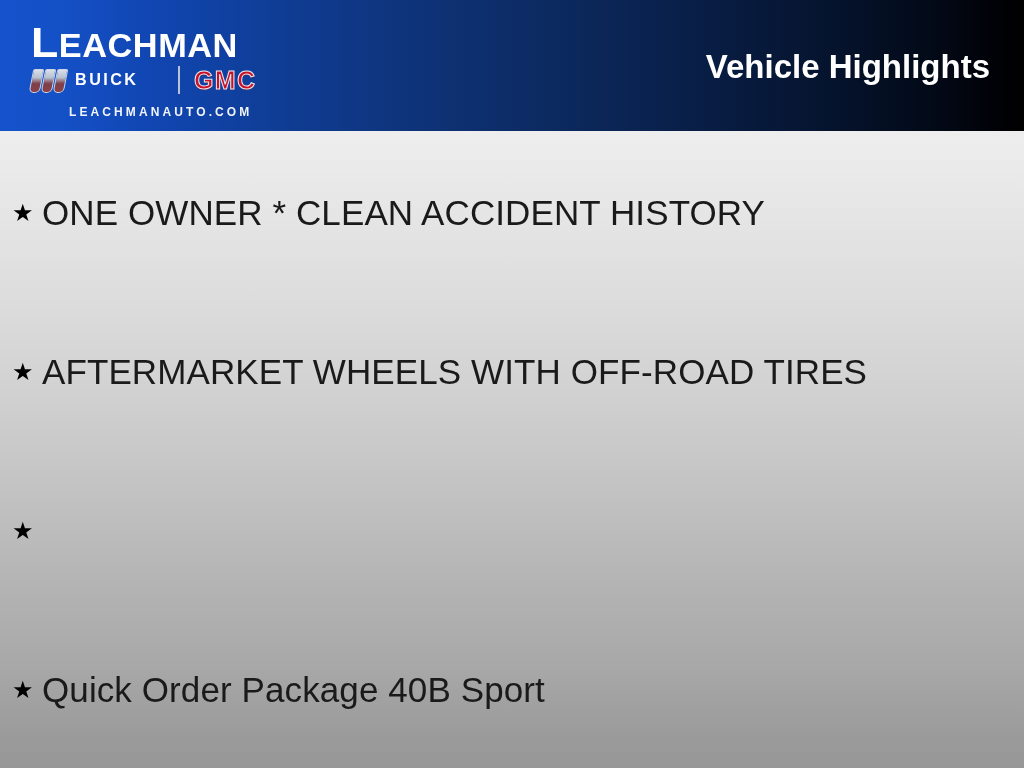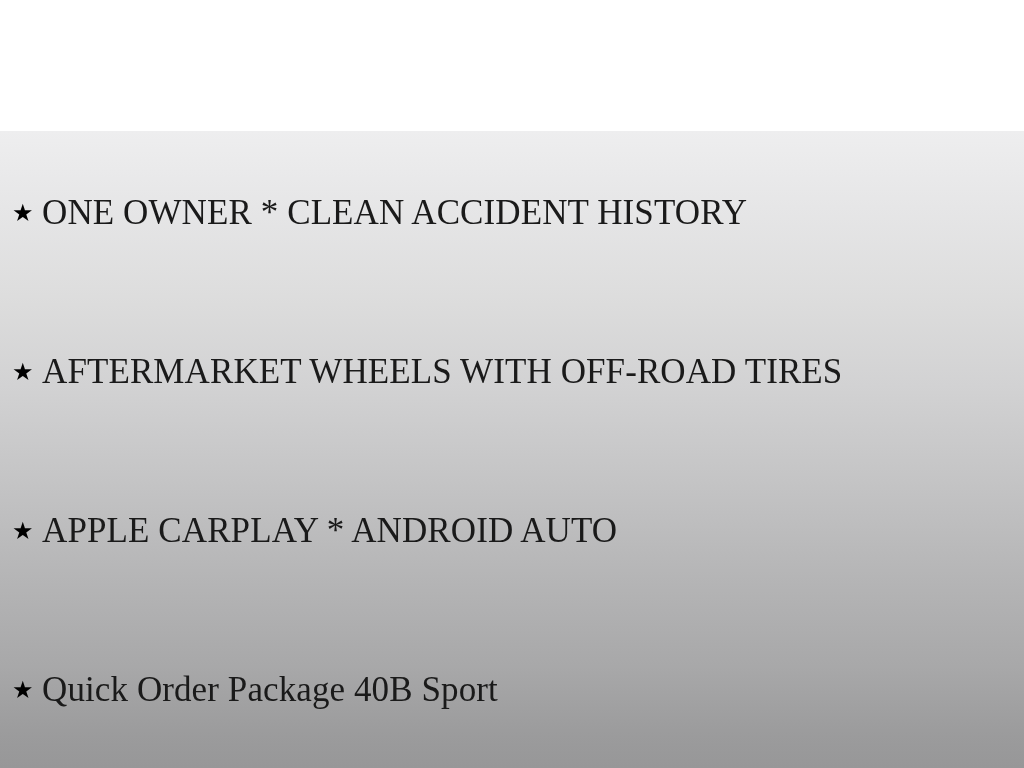--- a/index.html
+++ b/index.html
@@ -223,49 +223,74 @@
     flex: 0 0 30px;
     color: #000000;
     font-family: "DejaVu Sans", sans-serif;
     font-size: 24px;
     line-height: 44px;
   }
 
   .hl-text {
     display: inline-block;
     color: #1a1a1a;
-    font-family: Liberation Serif, serif;
+    font-family: Liberation Sans, sans-serif;
     font-weight: normal;
     font-size: 35px;
     line-height: 44px;
     letter-spacing: 0.1px;
   }
 </style>
 </head>
 <body>
 
 <div id="page">
 
+  <div id="header">
+
+    <div id="logo">
+
+      <div class="leachman"><span class="lm-cap">L</span><span class="lm-small">EACHMAN</span></div>
+
+      <div class="brandrow">
+
+        <div class="shields">
+          <span class="shield s1"></span>
+          <span class="shield s2"></span>
+          <span class="shield s3"></span>
+        </div>
+
+        <div class="buick-word">BUICK</div>
+
+        <div class="divider"></div>
+
+        <div class="gmc-word">GMC</div>
+      </div>
+
+      <div class="site-url">LEACHMANAUTO.COM</div>
+    </div>
+
+    <div id="header-title">Vehicle Highlights</div>
+  </div>
 
   <div id="content">
     <ul id="highlights">
 
       <li class="hl-item i0">
         <span class="hl-bullet">★</span>
         <span class="hl-text">ONE OWNER * CLEAN ACCIDENT HISTORY</span>
       </li>
 
       <li class="hl-item i1">
         <span class="hl-bullet">★</span>
         <span class="hl-text">AFTERMARKET WHEELS WITH OFF-ROAD TIRES</span>
       </li>
 
       <li class="hl-item i2">
         <span class="hl-bullet">★</span>
-        <span class="hl-text">APPLE CARPLAY * ANDROID AUTO</span>
       </li>
 
       <li class="hl-item i3">
         <span class="hl-bullet">★</span>
         <span class="hl-text">Quick Order Package 40B Sport</span>
       </li>
 
     </ul>
   </div>
 

